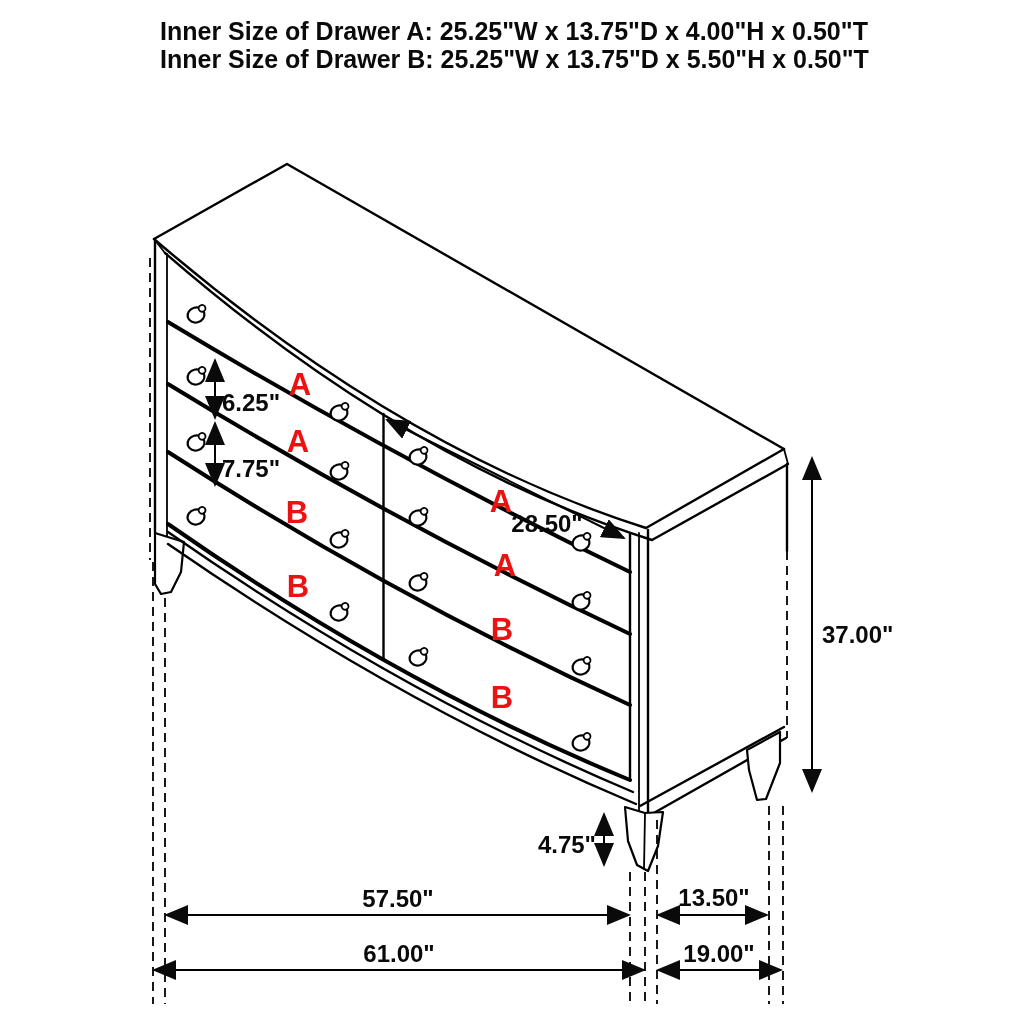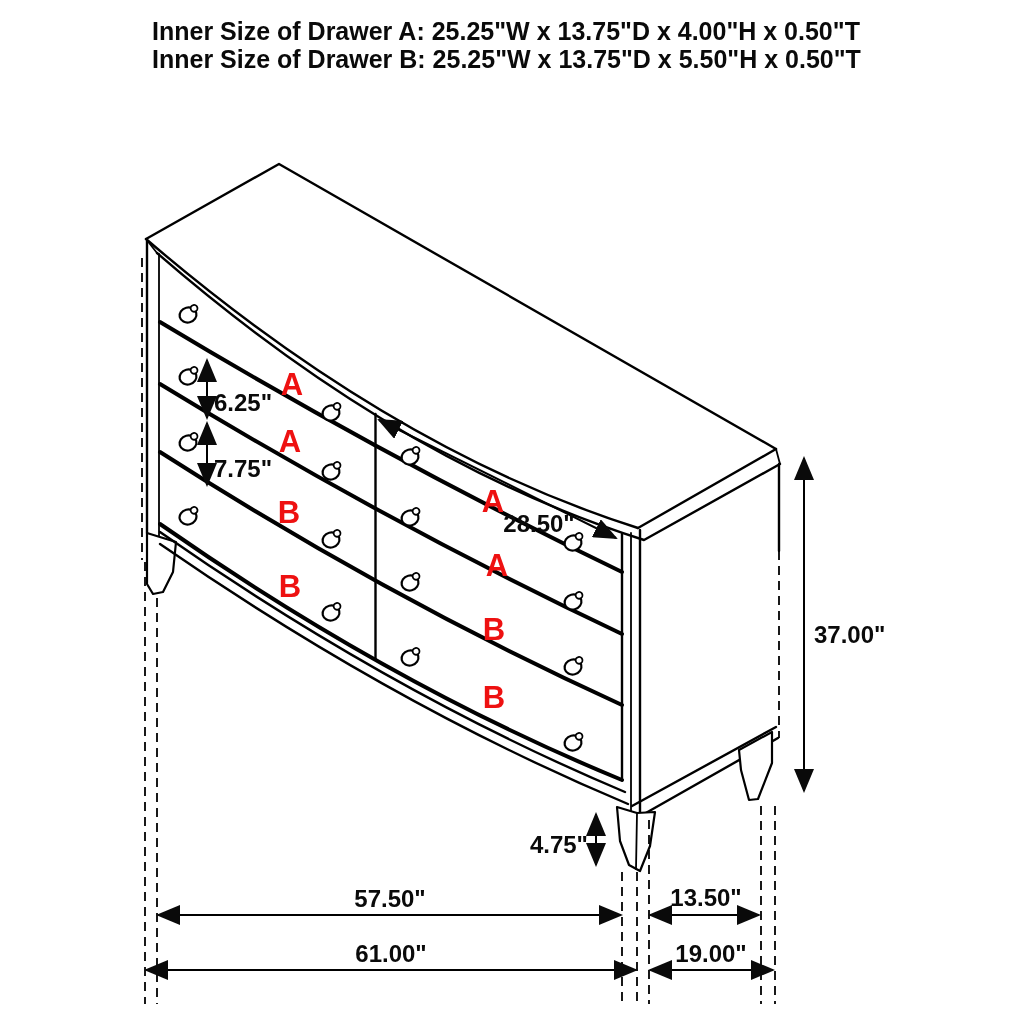--- a/index.html
+++ b/index.html
@@ -1,17 +1,17 @@
 <!DOCTYPE html>
 <html><head>
 <meta charset="utf-8">
 <style>
   html,body{margin:0;padding:0;width:1024px;height:1024px;background:#fff;overflow:hidden;}
   body{font-family:"Liberation Sans", sans-serif;}
-  #stage{position:absolute;left:0;top:0;width:934px;height:1024px;}
+  #stage{position:absolute;left:8px;top:0;width:934px;height:1024px;}
   svg{display:block;}
   .ln{stroke:#000;fill:none;stroke-width:2.4;stroke-linecap:round;stroke-linejoin:round;}
   .thin{stroke-width:1.8;}
   .thick{stroke-width:4;}
   .fillw{fill:#fff;stroke:#000;stroke-width:2.2;stroke-linejoin:round;}
   .dash{stroke:#000;fill:none;stroke-width:1.8;stroke-dasharray:9 6;}
   .dim{stroke:#000;fill:none;stroke-width:2;}
   .dimtxt{font-family:"Liberation Sans", sans-serif;font-weight:bold;font-size:24px;fill:#0a0a0a;}
   .redtxt{font-family:"Liberation Sans", sans-serif;font-weight:bold;font-size:31px;}
   .titletxt{font-family:"Liberation Sans", sans-serif;font-weight:bold;font-size:25px;fill:#0a0a0a;}

